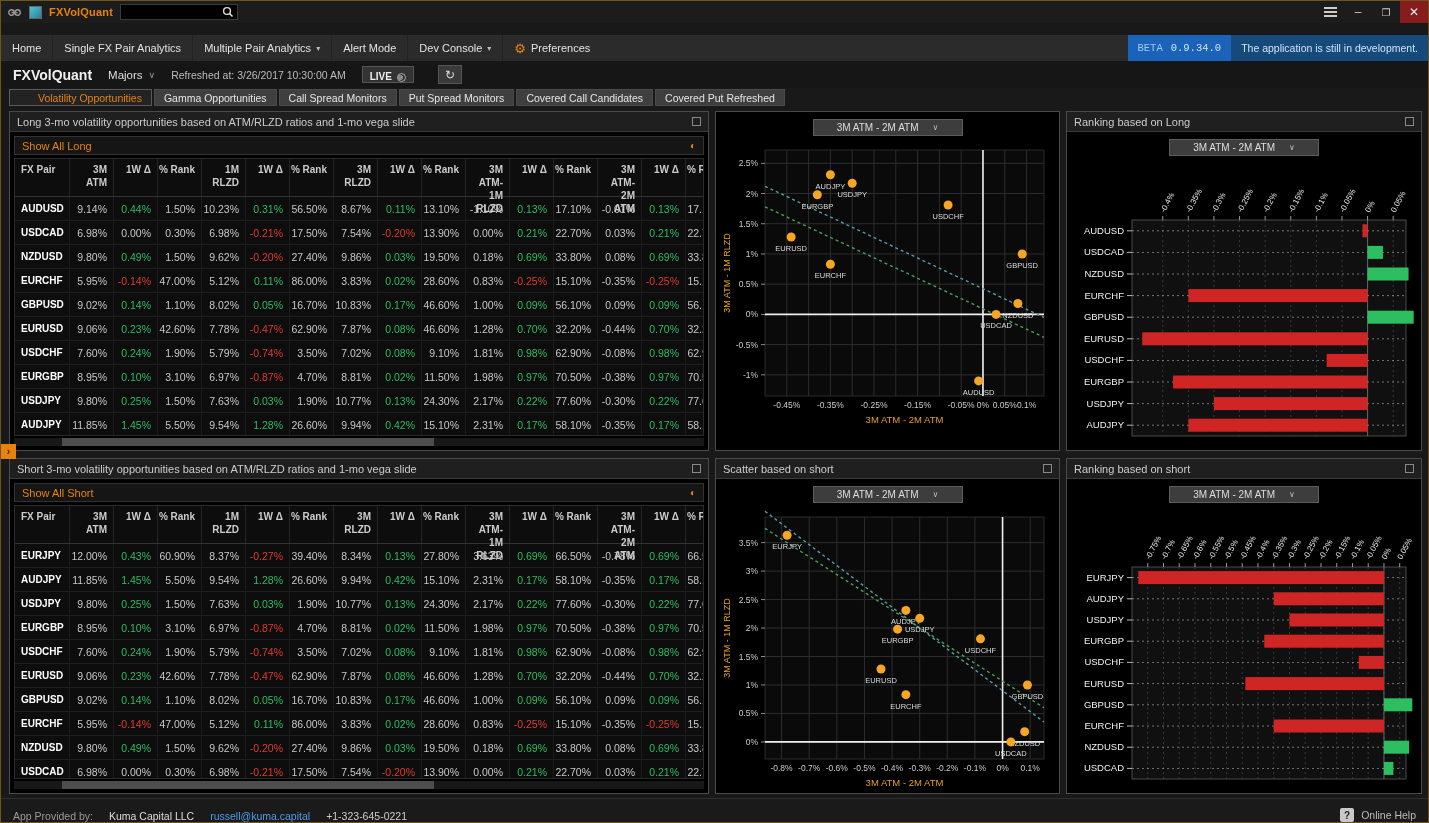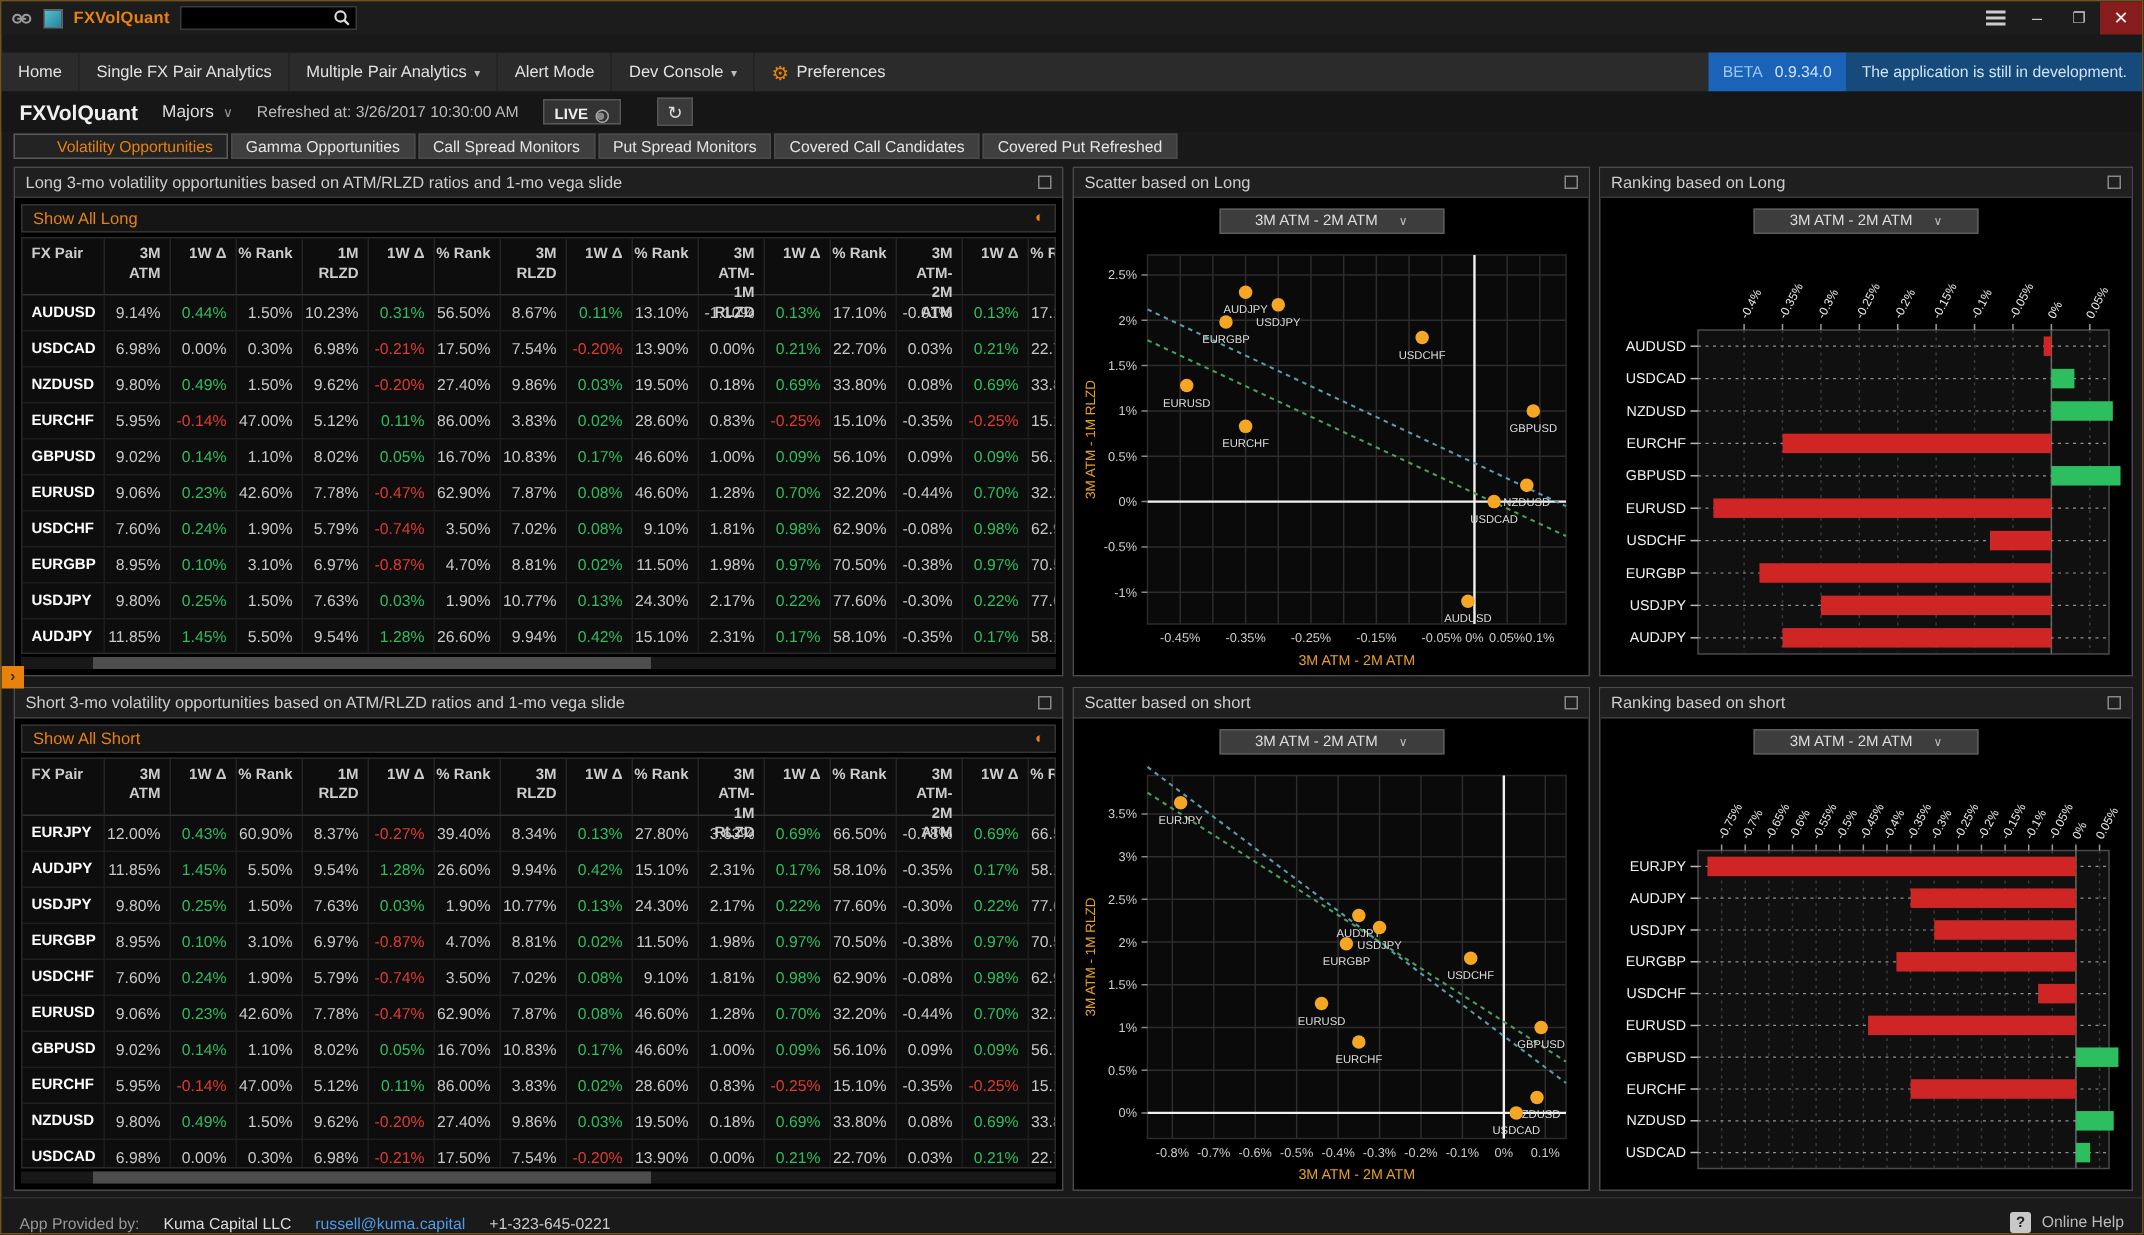--- a/index.html
+++ b/index.html
@@ -22,21 +22,21 @@
   .wbtn { width:28px; height:22px; display:flex; align-items:center; justify-content:center; color:#ccc; font-size:12px; cursor:default; }
   .wbtn.close { background:#861c1c; color:#eee; }
   .hamb { display:flex; flex-direction:column; gap:2px; }
   .hamb span { width:13px; height:2px; background:#ccc; display:block; }
   
   .menubar { height:26px; background:#2b2b2b; display:flex; align-items:center; flex:none; font-size:11px; color:#e2e2e2;margin-top:12px; }
   .mitem { padding:0 11px; height:26px; display:flex; align-items:center; gap:5px; border-right:1px solid #222; }
   .mitem .caret { font-size:8px; color:#bbb; }
   .gear { color:#e8820c; font-size:13px; line-height:1; }
   .mb-right { margin-left:auto; display:flex; height:26px; }
-  .badge-beta { background:#1b63b8; color:#9ec9f5; display:flex; align-items:center; padding:6px 10px; gap:8px; font-size:10.5px; }
+  .badge-beta { background:#1b63b8; color:#9ec9f5; display:flex; align-items:center; padding:6px 10px; gap:8px; font-size:10.5px;font-family:Liberation Mono, monospace; }
   .badge-beta .ver { color:#cfe4fb; }
   .badge-msg { background:#164a7a; color:#cfe4f8; display:flex; align-items:center; padding:0 10px; font-size:10.5px; }
   
   .appheader { height:27px; background:#161616; display:flex; align-items:center; padding:0 12px; gap:16px; flex:none; }
   .h-title { color:#f0f0f0; font-size:14px; font-weight:bold; }
   .h-univ { color:#ddd; font-size:11.5px; display:flex; align-items:center; gap:6px; }
   .h-univ .caret { font-size:9px; color:#999; }
   .h-refresh { color:#bbb; font-size:10.5px; }
   .livebtn { background:#333; border:1px solid #555; height:17px; padding:0 7px; display:flex; align-items:flex-end; gap:5px; color:#eee; font-size:10px; font-weight:bold; }
   .livedot { width:9px; height:9px; border-radius:50%; border:1px solid #aaa; background:radial-gradient(circle at 35% 50%, #888 0 40%, transparent 45%); }
@@ -608,24 +608,20 @@
           </div>
         </div>
       <div class="hscroll">
           <div class="hthumb"></div>
         </div>
     </div>
   </div>
 
   <div class="col col-mid">
     <div class="panel p-top">
-      <div class="phead">
-        <span>Scatter based on Long</span>
-        <span class="pbox"></span>
-      </div>
       <div class="droprow">
         <span class="dropdown">
             <span>3M ATM - 2M ATM</span>
             <span class="caret">∨</span>
           </span>
       </div>
       <div class="chartwrap">
           <svg id="svg-scatter-long" width="337" height="286">
             <rect x="46" y="8" width="279" height="246" fill="#0a0a0a" stroke="#2b2b2b"></rect>
             <line x1="67.796875" y1="8" x2="67.796875" y2="254" stroke="#2d2d2d" stroke-width="1"></line>

